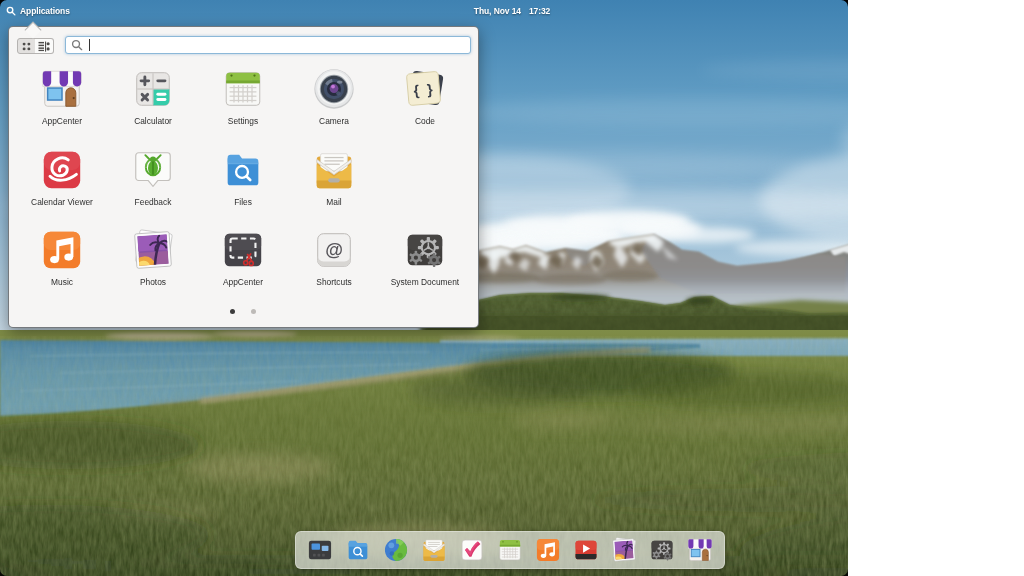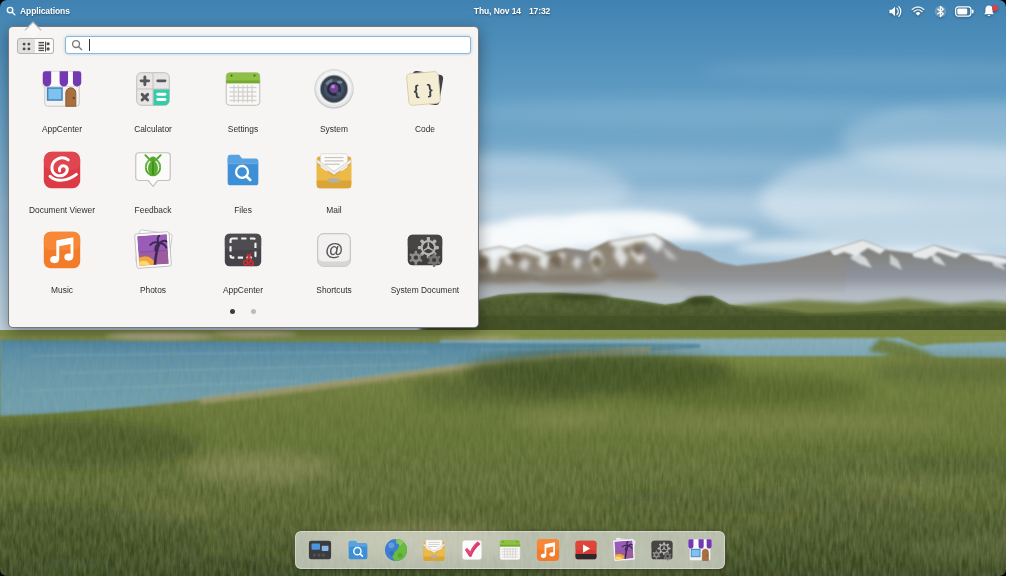--- a/index.html
+++ b/index.html
@@ -1,37 +1,37 @@
 <!DOCTYPE html>
 <html><head>
 <meta charset="utf-8">
 <style>
   html,body{margin:0;padding:0;width:1024px;height:576px;overflow:hidden;font-family:"Liberation Sans",sans-serif;}
-  #screen{position:relative;width:1006px;height:576px;overflow:hidden;background:#79a9c6;filter:blur(0.35px);}
+  #screen{position:relative;width:824px;height:576px;overflow:hidden;background:#79a9c6;filter:blur(0.35px);padding-left:24px;}
   #wall{position:absolute;left:0;top:0;}
   #panel{position:absolute;left:0;top:0;width:1024px;height:24px;z-index:30;color:#fff;}
   #appbtn{position:absolute;left:6px;top:0;height:22px;display:flex;align-items:center;gap:4px;
     font-size:8.5px;font-weight:bold;letter-spacing:-0.1px;text-shadow:0 1px 2px rgba(0,0,0,.45);}
   #clock{position:absolute;left:0;top:0;width:1024px;height:22px;display:flex;align-items:center;justify-content:center;gap:8px;
     font-size:8.5px;font-weight:bold;letter-spacing:-0.1px;text-shadow:0 1px 2px rgba(0,0,0,.45);}
   #indicators{position:absolute;right:1px;top:0;height:22px;display:flex;align-items:center;z-index:31;}
   #indicators .ind{display:flex;align-items:center;justify-content:center;filter:drop-shadow(0 1px 1px rgba(0,0,0,.35));}
   #popup{position:absolute;left:8px;top:26px;width:469px;height:300px;background:#f6f5f4;border:1px solid rgba(85,90,95,.8);
     border-radius:5px;box-shadow:0 5px 16px rgba(0,0,0,.4);z-index:20;}
   #arrow{position:absolute;left:27px;top:24px;width:11px;height:11px;background:#f9f8f7;border-left:1px solid rgba(150,150,150,.7);
     border-top:1px solid rgba(150,150,150,.7);transform:rotate(45deg);z-index:21;}
   .vbtn{position:absolute;top:11px;width:19px;height:16px;box-sizing:border-box;border:1px solid #b5b3b1;background:#fbfbfa;
     display:flex;align-items:center;justify-content:center;}
   #vb1{left:8px;border-radius:3px 0 0 3px;background:#e2e0de;}
   #vb2{left:26px;border-radius:0 3px 3px 0;border-left:none;}
   #search{position:absolute;left:56px;top:9px;width:406px;height:18px;box-sizing:border-box;background:#fff;
     border:1px solid #8cb8d8;border-radius:3px;box-shadow:0 0 3px rgba(70,140,200,.45);display:flex;align-items:center;}
   .cell{position:absolute;width:90px;text-align:center;color:#2e2e2e;}
   .cell svg{display:block;margin:0 auto;}
-  .cell .lab{margin-top:12px;font-size:8.4px;line-height:10px;white-space:nowrap;}
+  .cell .lab{margin-top:4px;font-size:8.4px;line-height:10px;white-space:nowrap;}
   .dot{position:absolute;width:5px;height:5px;border-radius:50%;}
   #dock{position:absolute;left:295px;top:531px;width:430px;height:38px;box-sizing:border-box;z-index:25;
     background:rgba(226,228,222,.72);border:1px solid rgba(255,255,255,.35);border-radius:6px;
     box-shadow:0 1px 4px rgba(0,0,0,.3);display:flex;align-items:center;gap:10px;padding:0 10px;}
   .corner{position:absolute;z-index:40;}
 </style>
 </head>
 <body>
 <div id="screen">
 <svg id="wall" width="1024" height="576" viewBox="0 0 1024 576">
@@ -436,21 +436,21 @@
 <circle cx="24" cy="24" r="13.8" fill="#39414d"></circle>
 <circle cx="24" cy="24" r="10.6" fill="#42506a"></circle>
 <circle cx="24" cy="24" r="7.4" fill="#272c3e"></circle>
 <circle cx="24" cy="23.5" r="4.6" fill="#6d4690"></circle>
 <circle cx="23" cy="21.5" r="2" fill="#c478d9"></circle>
 <path d="M14.8,18.4 A11,11 0 0 1 22,13.4 L22.5,16.8 A7.8,7.8 0 0 0 17.4,20.4 Z" fill="#97a0ae" opacity="0.55"></path>
 <ellipse cx="30" cy="16.8" rx="3" ry="1.8" fill="#b9c2d0" opacity="0.5"></ellipse>
 <circle cx="28.5" cy="28.5" r="2.2" fill="#515d7a" opacity="0.8"></circle>
 </g>
         </svg>
-        <div class="lab">System</div>
+        <div class="lab">Camera</div>
       </div>
       <div class="cell" style="left:371px;top:39px">
         <svg width="46" height="46" viewBox="0 0 48 48">
 <g>
 <rect x="9" y="7" width="32" height="32" rx="4" fill="#3c414c" transform="rotate(9 25 24)"></rect>
 <rect x="6" y="7" width="33" height="33" rx="4" fill="#f4edd3" stroke="#d8cfa8" stroke-width="1" transform="rotate(-5 22 24)"></rect>
 <text x="15" y="30" font-family="Liberation Sans" font-size="15" font-weight="bold" fill="#3a3f4a" text-anchor="middle" transform="rotate(-5 22 24)">{</text>
 <text x="29" y="30" font-family="Liberation Sans" font-size="15" font-weight="bold" fill="#3a3f4a" text-anchor="middle" transform="rotate(-5 22 24)">}</text>
 </g>
         </svg>
@@ -458,21 +458,21 @@
       </div>
       <div class="cell" style="left:8px;top:120px">
         <svg width="46" height="46" viewBox="0 0 48 48">
 <g>
 <rect x="5" y="5" width="38" height="38" rx="8" fill="#dc3a45"></rect>
 <rect x="5" y="5" width="38" height="19" rx="8" fill="#e2505a" opacity="0.55"></rect>
 <path d="M30.5,13.5 C24,8.5 14,13 13.5,21 C13,28 19.5,31.5 25,29.5 C30,27.5 31,21.5 27,20 C23.5,18.8 20.5,21.5 21.5,25" fill="none" stroke="#ffffff" stroke-width="3.1" stroke-linecap="round"></path>
 <path d="M11.5,30.5 C18,37 30,35.5 39,28.5" fill="none" stroke="#ffffff" stroke-width="3.1" stroke-linecap="round"></path>
 </g>
         </svg>
-        <div class="lab">Document Viewer</div>
+        <div class="lab">Calendar Viewer</div>
       </div>
       <div class="cell" style="left:99px;top:120px">
         <svg width="46" height="46" viewBox="0 0 48 48">
 <g>
 <path d="M9,6 h30 a3,3 0 0 1 3,3 v23 a3,3 0 0 1 -3,3 h-10 l-5,6 l-5,-6 h-10 a3,3 0 0 1 -3,-3 v-23 a3,3 0 0 1 3,-3 z" fill="#fbfbfa" stroke="#c3c0bc" stroke-width="1.2"></path>
 <g stroke="#55a82d" fill="none" stroke-width="2">
 <path d="M16.5,21 a7.5,8.5 0 0 0 15,0"></path>
 <path d="M16.5,21 a7.5,8.5 0 0 1 15,0" opacity="0.9"></path>
 <path d="M20,12.5 L16,8.5 M28,12.5 L32,8.5" stroke-linecap="round"></path>
 </g>

